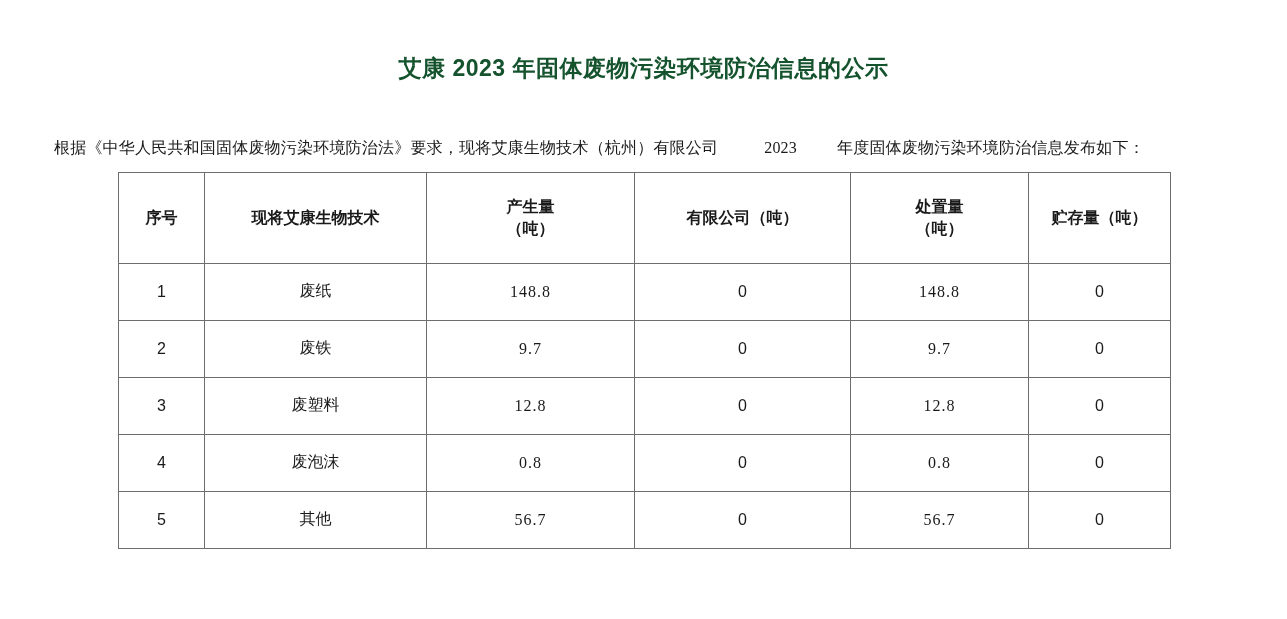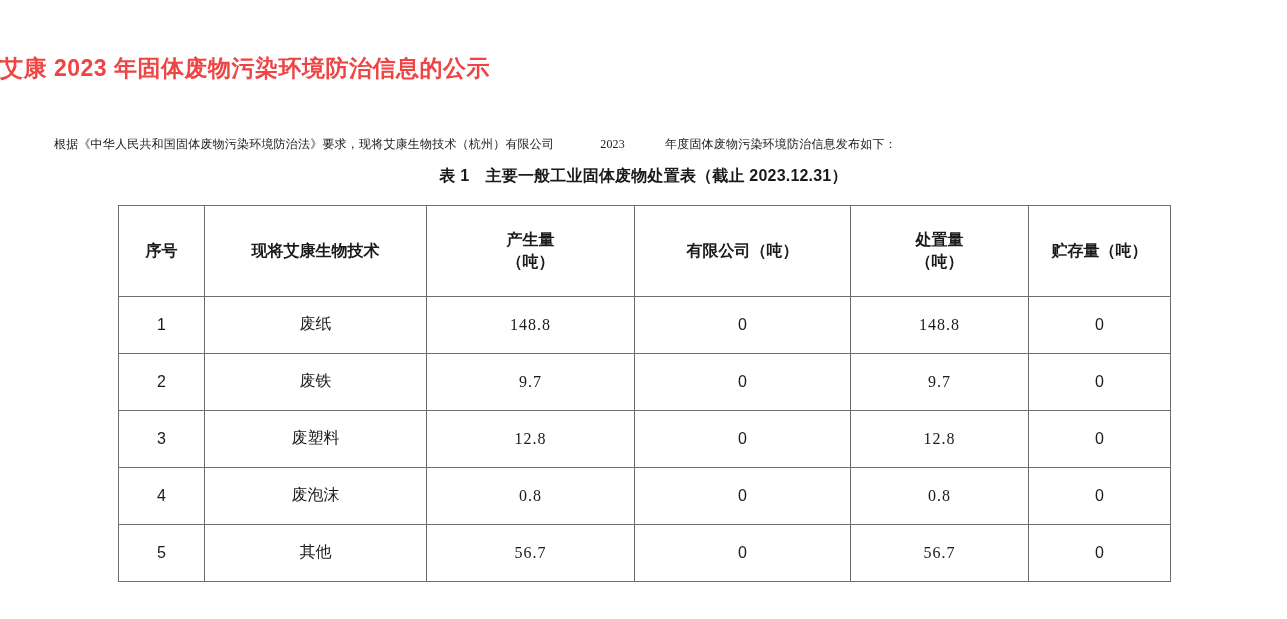--- a/index.html
+++ b/index.html
@@ -14,32 +14,32 @@
     color: #1a1a1a;
     overflow: hidden;
   }
   .page {
     position: relative;
     width: 1287px;
     height: 619px;
     background: #ffffff;
   }
   .doc-title {
-    text-align: left;
+    text-align: center;
     font-family: "Liberation Sans", "DejaVu Sans", sans-serif;
     font-weight: bold;
     font-size: 23px;
-    color: #ef4444;
+    color: #14532d;
     letter-spacing: 0.5px;
     padding-top: 38px;
   }
   .body-para {
     margin: 0;
     padding: 32px 18px 0 18px;
-    font-size: 12px;
+    font-size: 16px;
     line-height: 2.0;
     text-align: justify;
     letter-spacing: 0.2px;
   }
   .indent {
     display: inline-block;
     width: 36px;
   }
   .gapwide {
     display: inline-block;
@@ -99,21 +99,20 @@
 <body>
 
 <div class="page">
 
   <h1 class="doc-title">艾康 2023 年固体废物污染环境防治信息的公示</h1>
 
   <p class="body-para">
     <span class="indent"></span><span>根据《中华人民共和国固体废物污染环境防治法》要求，现将艾康生物技术（杭州）有限公司</span><span class="gapwide"></span><span>2023</span><span class="gapwide2"></span><span>年度固体废物污染环境防治信息发布如下：</span>
   </p>
 
-  <div class="table-caption">表 1　主要一般工业固体废物处置表（截止 2023.12.31）</div>
 
   <div class="table-wrap">
     <table class="waste">
       <colgroup>
         <col class="c1">
           <col class="c2">
           <col class="c3">
           <col class="c4">
           <col class="c5">
           <col class="c6">

